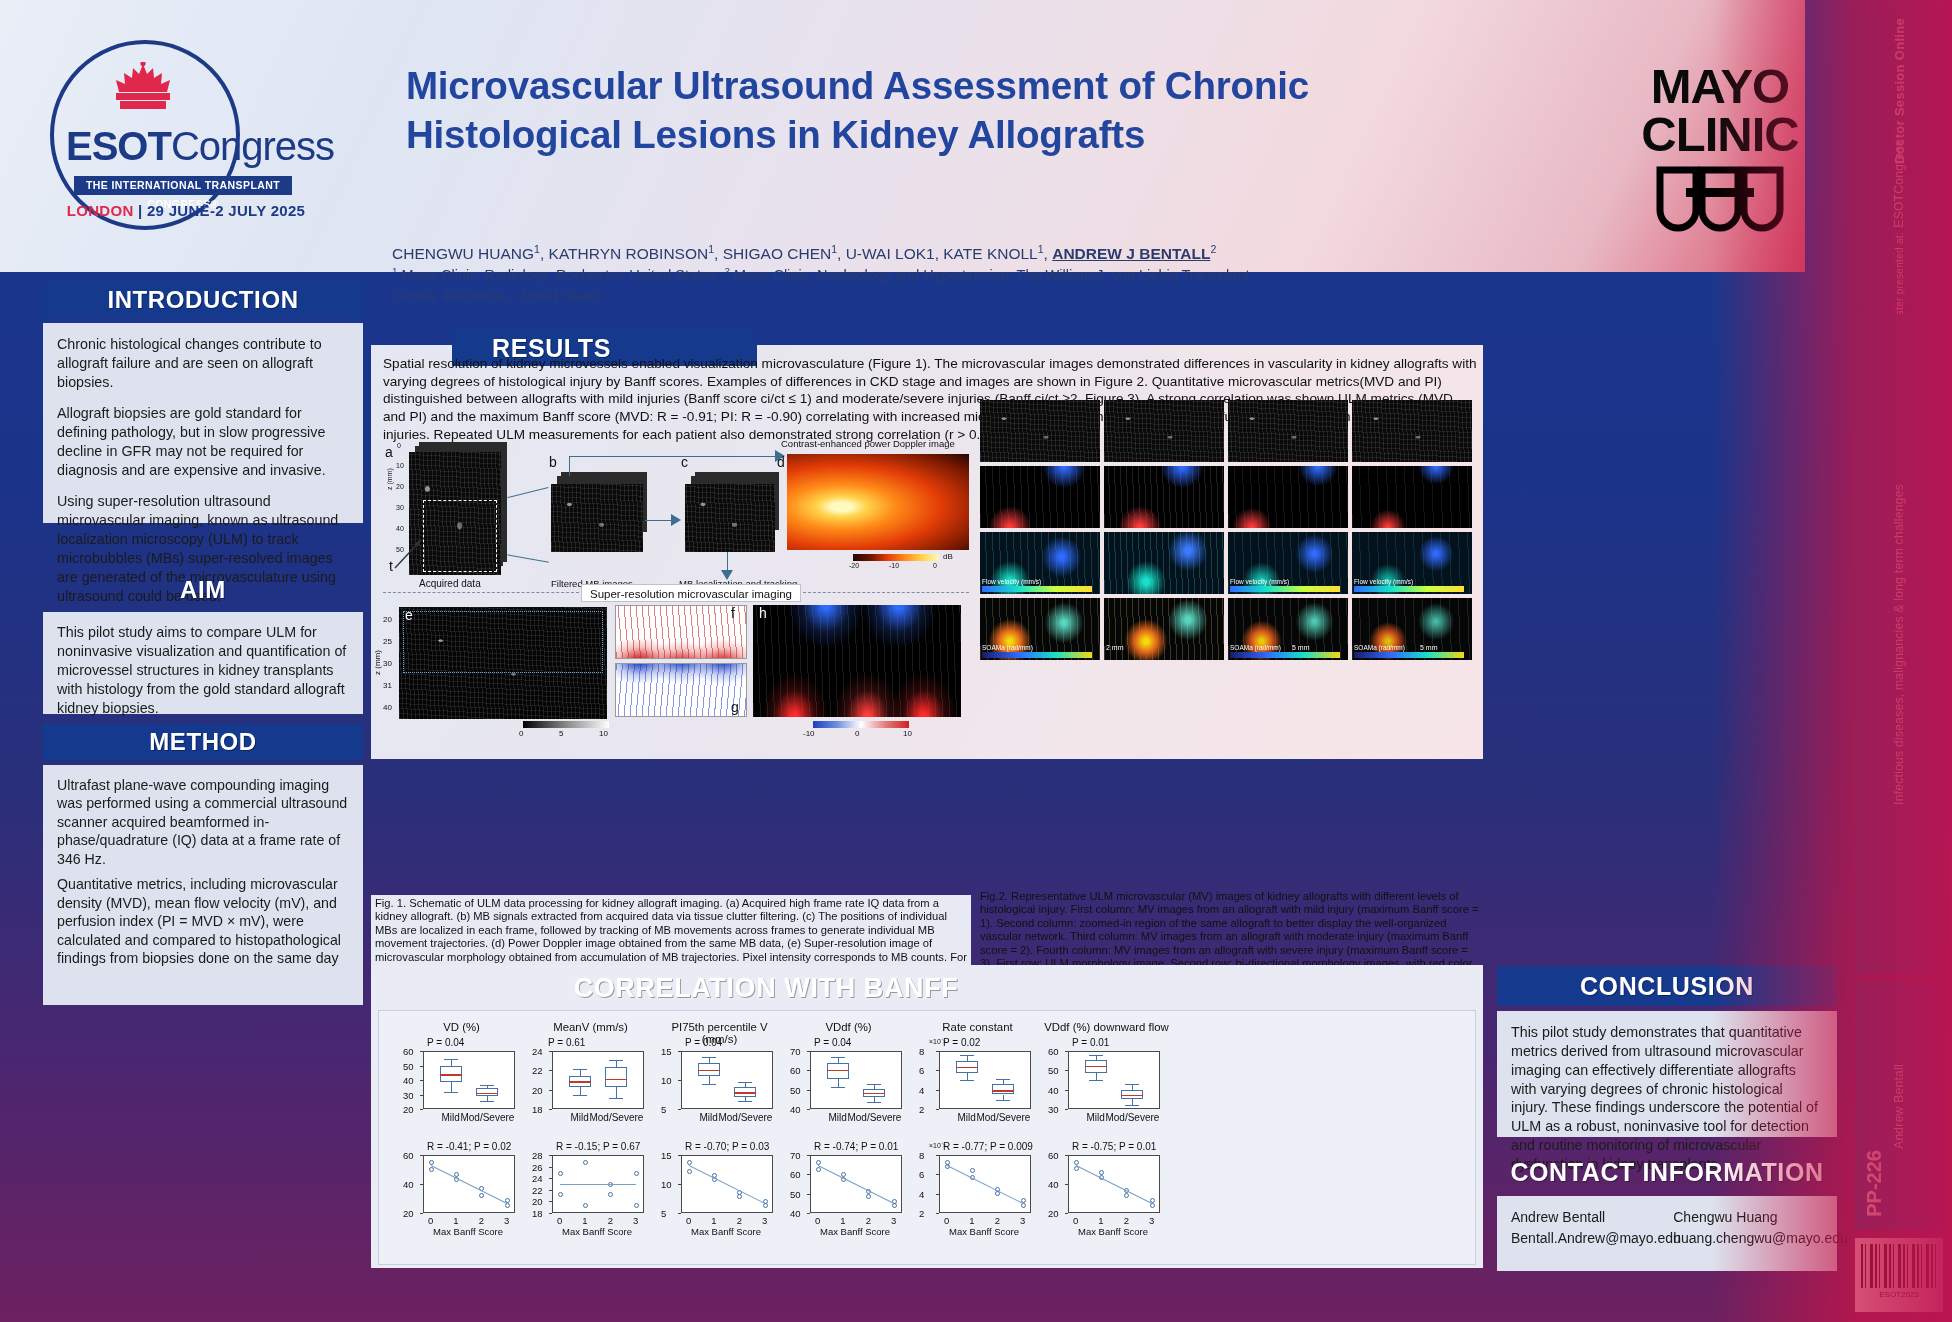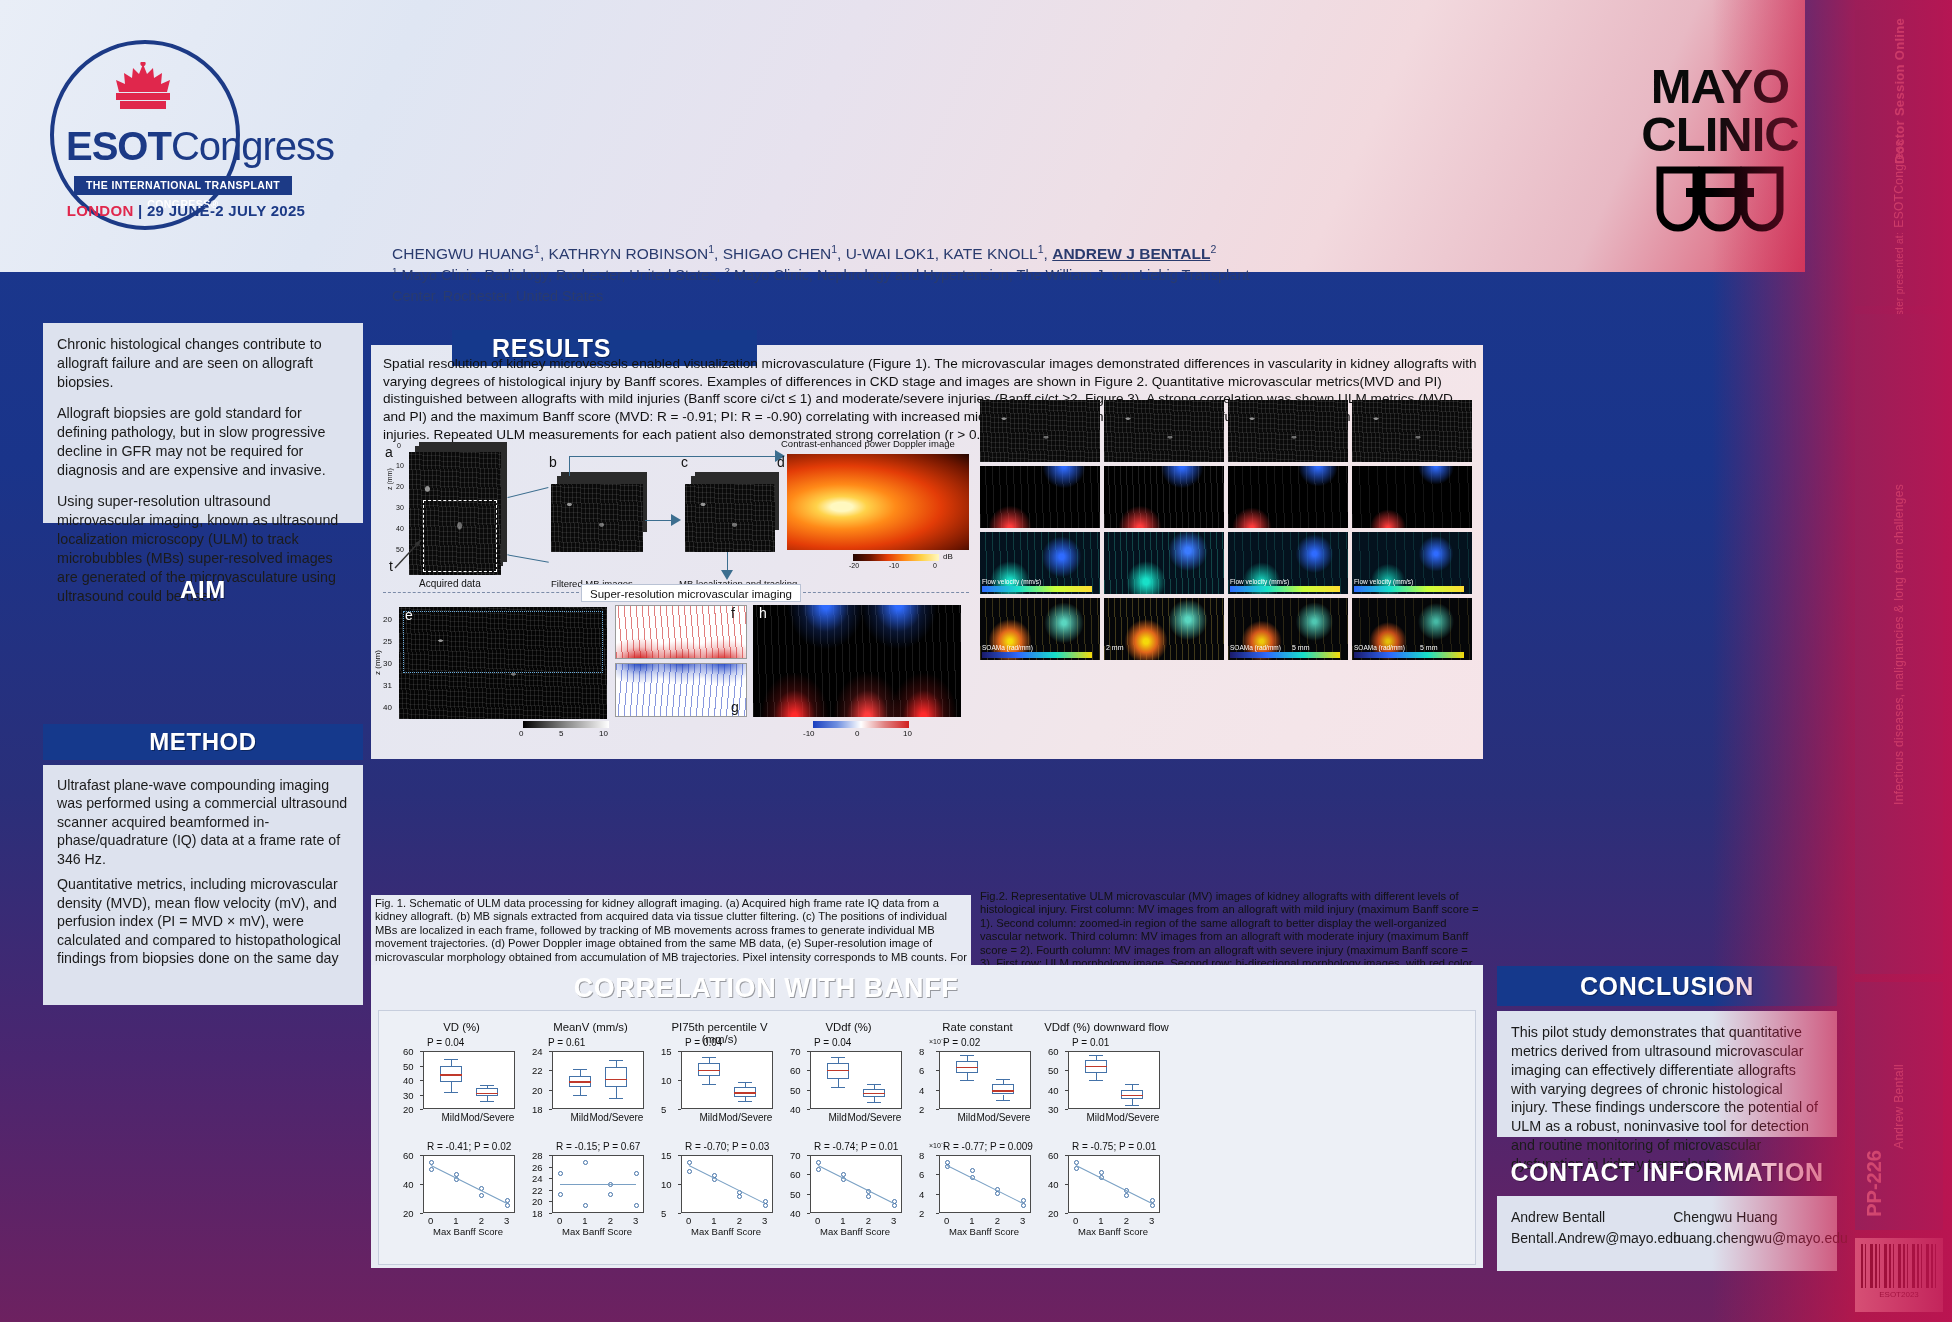--- a/index.html
+++ b/index.html
@@ -217,47 +217,52 @@
         <span>ESOT</span><span class="thin">Congress</span>
       </div>
       <div class="esot-bar">THE INTERNATIONAL TRANSPLANT CONGRESS®</div>
       <div class="esot-london">
         <span class="red">LONDON</span>
         <span class="blue">|</span>
         <span class="blue">29 JUNE-2 JULY 2025</span>
       </div>
     </div>
 
+    <div id="title">Microvascular Ultrasound Assessment of Chronic Histological Lesions in Kidney Allografts</div>
 
     <div id="authors">
       CHENGWU HUANG<sup>1</sup>, KATHRYN ROBINSON<sup>1</sup>, SHIGAO CHEN<sup>1</sup>, U-WAI LOK1, KATE KNOLL<sup>1</sup>, <span class="u">ANDREW J BENTALL</span><sup>2</sup>
     </div>
     <div id="affil">
       <sup>1</sup> Mayo Clinic, Radiology, Rochester, United States, <sup>2</sup> Mayo Clinic, Nephrology and Hypertension, The William J. von Liebig Transplant Center, Rochester, United States
     </div>
 
     <div id="mayo">
       <div class="mw">MAYO</div>
       <div class="mw">CLINIC</div>
       <svg class="shield" viewBox="0 0 128 82">
         <path d="M4 4 h36 v40 a18 18 0 0 1 -36 0 z" fill="none" stroke="#000" stroke-width="7"></path>
         <path d="M46 4 h36 v40 a18 18 0 0 1 -36 0 z" fill="none" stroke="#000" stroke-width="7"></path>
         <path d="M88 4 h36 v40 a18 18 0 0 1 -36 0 z" fill="none" stroke="#000" stroke-width="7"></path>
         <rect x="30" y="22" width="68" height="9" fill="#000"></rect>
       </svg>
     </div>
   </div>
 
+  <div class="sec-head" id="intro-head">INTRODUCTION</div>
   <div class="sec-body" id="intro-body">
     <p>Chronic histological changes contribute to allograft failure and are seen on allograft biopsies.</p>
     <p>Allograft biopsies are gold standard for defining pathology, but in slow progressive decline in GFR may not be required for diagnosis and are expensive and invasive.</p>
     <p>Using super-resolution ultrasound microvascular imaging, known as ultrasound localization microscopy (ULM) to track microbubbles (MBs) super-resolved images are generated of the microvasculature using ultrasound could be used.</p>
   </div>
 
   <div class="sec-head" id="aim-head">AIM</div>
+  <div class="sec-body" id="aim-body">
+    <p>This pilot study aims to compare ULM for noninvasive visualization and quantification of microvessel structures in kidney transplants with histology from the gold standard allograft kidney biopsies.</p>
+  </div>
 
   <div class="sec-head" id="method-head">METHOD</div>
   <div class="sec-body" id="method-body">
     <p>Ultrafast plane-wave compounding imaging was performed using a commercial ultrasound scanner acquired beamformed in-phase/quadrature (IQ) data at a frame rate of 346 Hz.</p>
     <p>Quantitative metrics, including microvascular density (MVD), mean flow velocity (mV), and perfusion index (PI = MVD × mV), were calculated and compared to histopathological findings from biopsies done on the same day</p>
   </div>
 
   <div id="results-wrap"></div>
   <div class="sec-head" id="results-head">RESULTS</div>
   <div id="results-text">Spatial resolution of kidney microvessels enabled visualization  microvasculature (Figure 1). The microvascular images demonstrated differences in vascularity in kidney allografts with varying degrees of histological injury by Banff scores. Examples of differences in CKD stage and images are shown in Figure 2. Quantitative microvascular metrics(MVD and PI) distinguished between allografts with mild injuries (Banff score ci/ct ≤ 1) and moderate/severe injuries (Banff ci/ct ≥2, Figure 3). A strong correlation was shown ULM metrics (MVD and PI) and the maximum Banff score (MVD: R = -0.91; PI: R = -0.90) correlating with increased microvessel rarefaction and decreased perfusion in patients with more severe injuries. Repeated ULM measurements for each patient also demonstrated strong correlation (r &gt; 0.89).</div>

